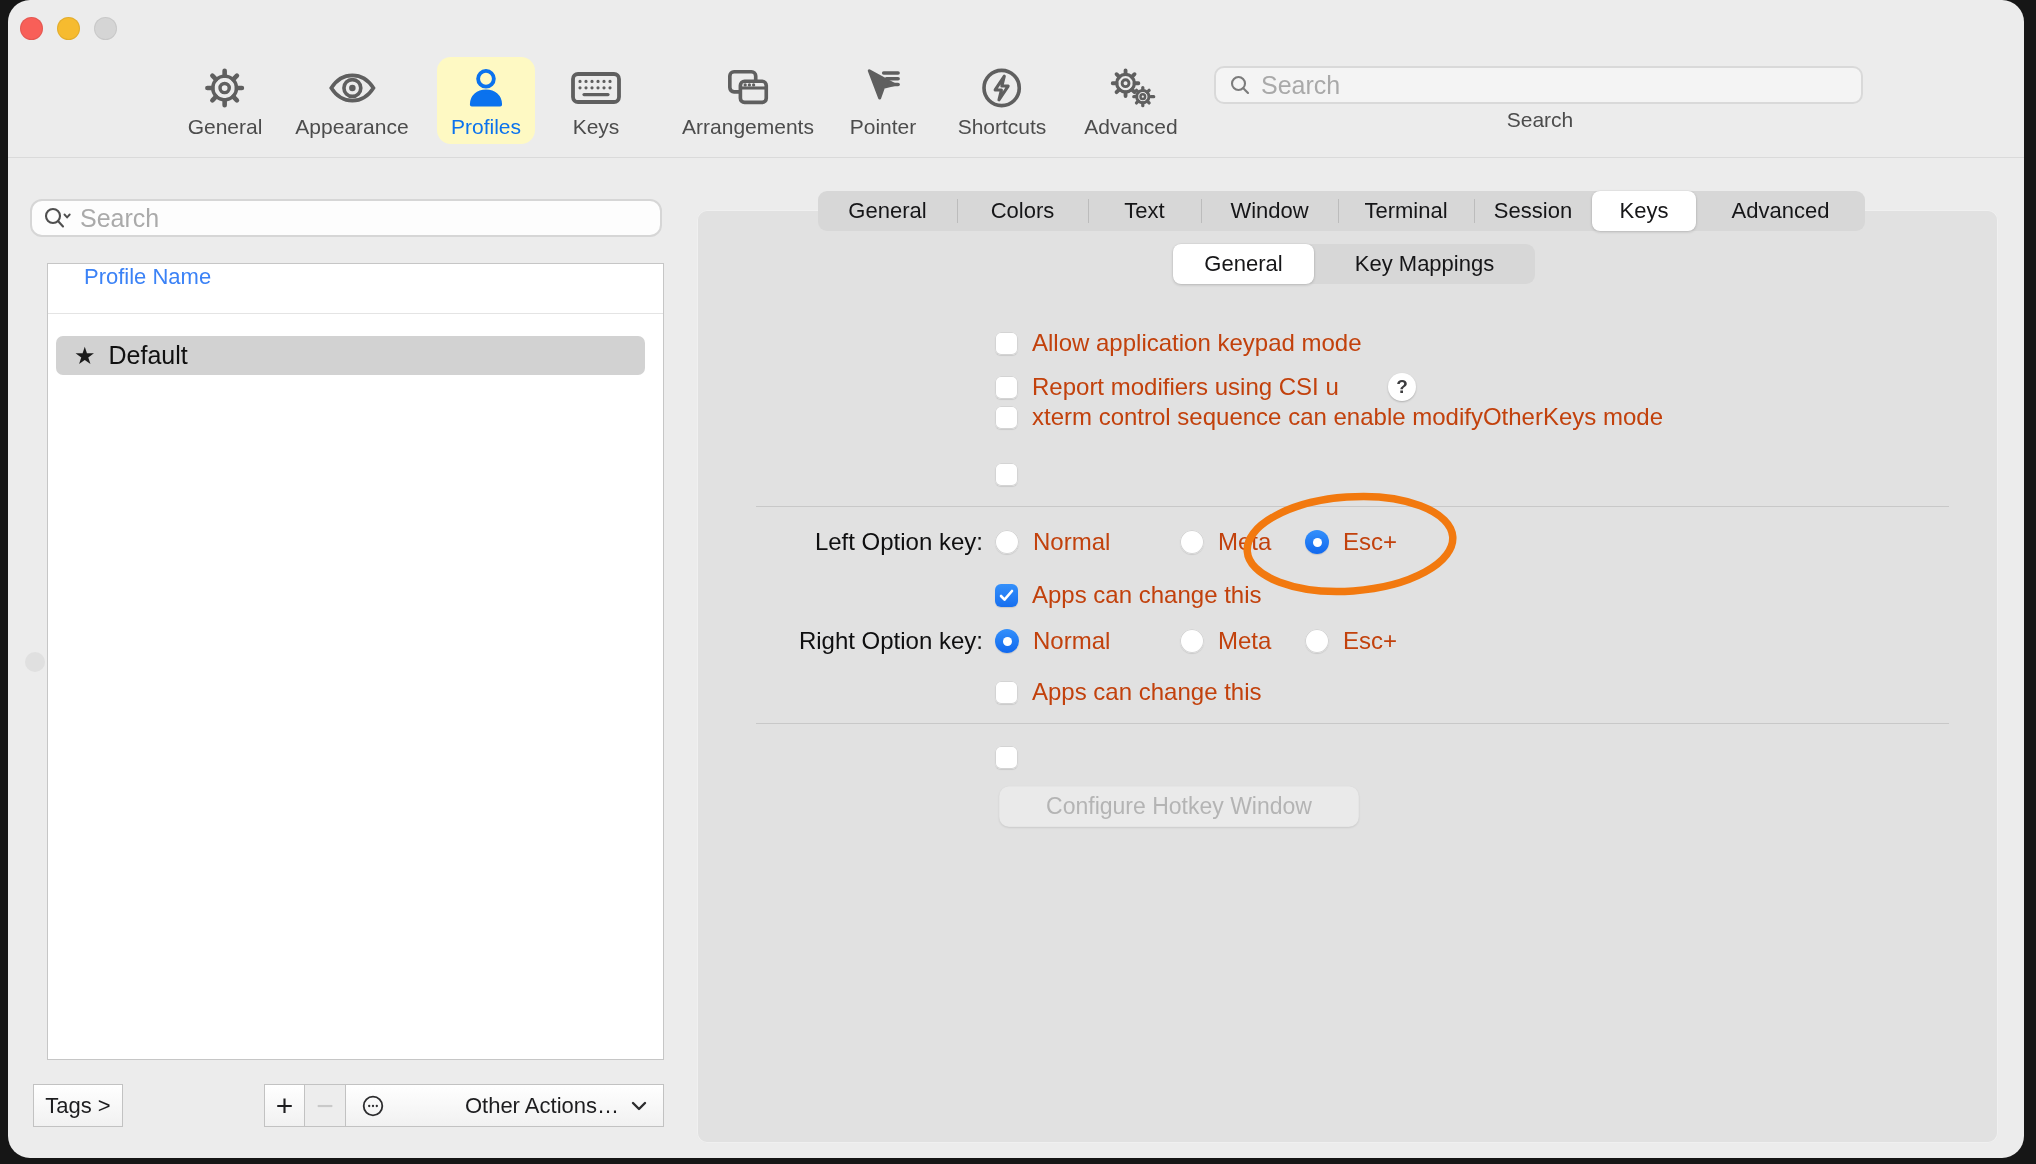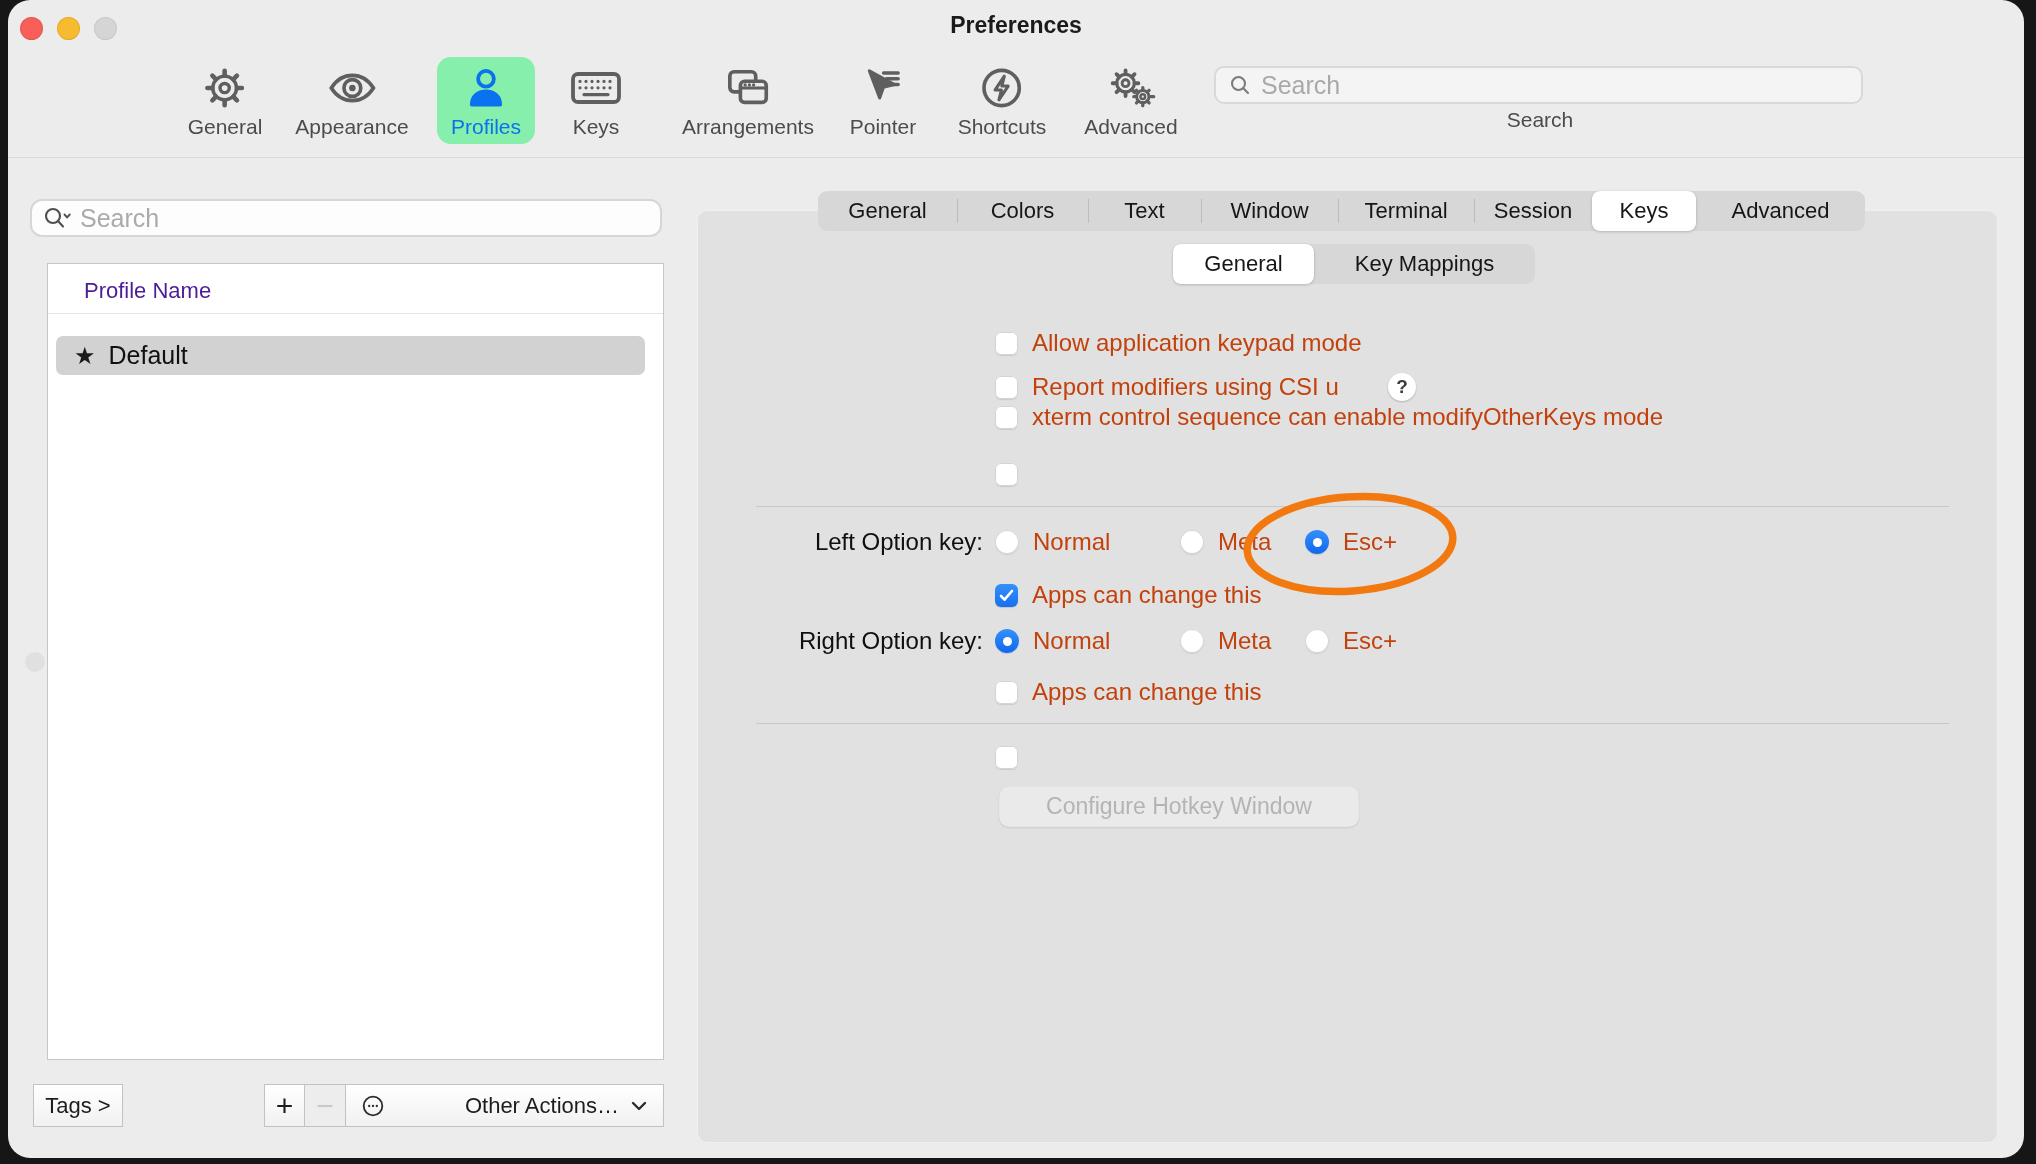--- a/index.html
+++ b/index.html
@@ -28,21 +28,21 @@
   }
 
   
   .tb-item {
     position:absolute; top:57px; transform:translateX(-50%);
     display:flex; flex-direction:column; align-items:center;
     padding:6px 14px 5px; border-radius:14px; color:#5d5d5d;
   }
   .tb-item .tb-icon { height:50px; display:flex; align-items:center; justify-content:center; }
   .tb-item .tb-label { margin-top:2px; font-size:21px; color:#4c4c4c; white-space:nowrap; }
-  .tb-item.selected { background:#86efac; color:#0a72ee; }
+  .tb-item.selected { background:#fef9c3; color:#0a72ee; }
   .tb-item.selected .tb-label { color:#0a72ee; }
   .tb-search {
     position:absolute; left:1206px; top:66px; width:649px; height:38px;
     border:2px solid #d9d9d9; border-radius:10px; background:#f4f4f4;
     display:flex; align-items:center; padding:0 12px; gap:9px;
   }
   .tb-search input {
     border:none; outline:none; background:transparent; flex:1;
     font-size:25px; font-family:"Liberation Sans", sans-serif; color:#333;
   }
@@ -57,21 +57,21 @@
     display:flex; align-items:center; padding:0 10px; gap:8px;
   }
   .side-search input { border:none; outline:none; background:transparent; flex:1; font-size:25px; font-family:"Liberation Sans", sans-serif; color:#333; }
   .side-search input::placeholder { color:#aaaaaa; }
   .resize-dot { position:absolute; left:17px; top:652px; width:20px; height:20px; border-radius:50%; background:#e0e0e0; }
 
   .profile-box {
     position:absolute; left:39px; top:263px; width:617px; height:797px;
     background:#ffffff; border:1.5px solid #c6c6c6;
   }
-  .profile-header { position:absolute; left:36px; top:14px; font-size:22px; color:#4c1d95; }
+  .profile-header { position:absolute; left:36px; top:0; font-size:22px; color:#3b82f6; }
   .profile-header-line { position:absolute; left:0; top:49px; width:100%; height:1px; background:#e4e4e4; }
   .profile-row {
     position:absolute; left:8px; top:72px; width:589px; height:39px;
     border-radius:7px; display:flex; align-items:center; padding-left:18px; gap:13px;
     font-size:25px; color:#101010;
   }
   .profile-row.selected { background:#d2d2d2; }
   .profile-star { font-size:24px; color:#1b1b1b; }
 
   .btn {
@@ -152,21 +152,20 @@
 </head>
 <body>
 
 <div id="window">
 
   <div class="traffic">
     <div class="light red"></div>
     <div class="light yellow"></div>
     <div class="light gray"></div>
   </div>
-  <div class="win-title">Preferences</div>
 
   <div class="tb-item" style="left:217px">
     <div class="tb-icon">
       <svg class="icon" width="46" height="46" viewBox="0 0 24 24" fill="none" stroke="#5f5f5f" stroke-width="1.8" stroke-linecap="round">
         <circle cx="12" cy="12" r="6.2"></circle>
           <circle cx="12" cy="12" r="2.4"></circle>
         <path d="M12 3v2.6M12 18.4V21M3 12h2.6M18.4 12H21M5.6 5.6l1.9 1.9M16.5 16.5l1.9 1.9M5.6 18.4l1.9-1.9M16.5 7.5l1.9-1.9" stroke-width="2.4"></path>
       </svg>
     </div>
     <div class="tb-label">General</div>

